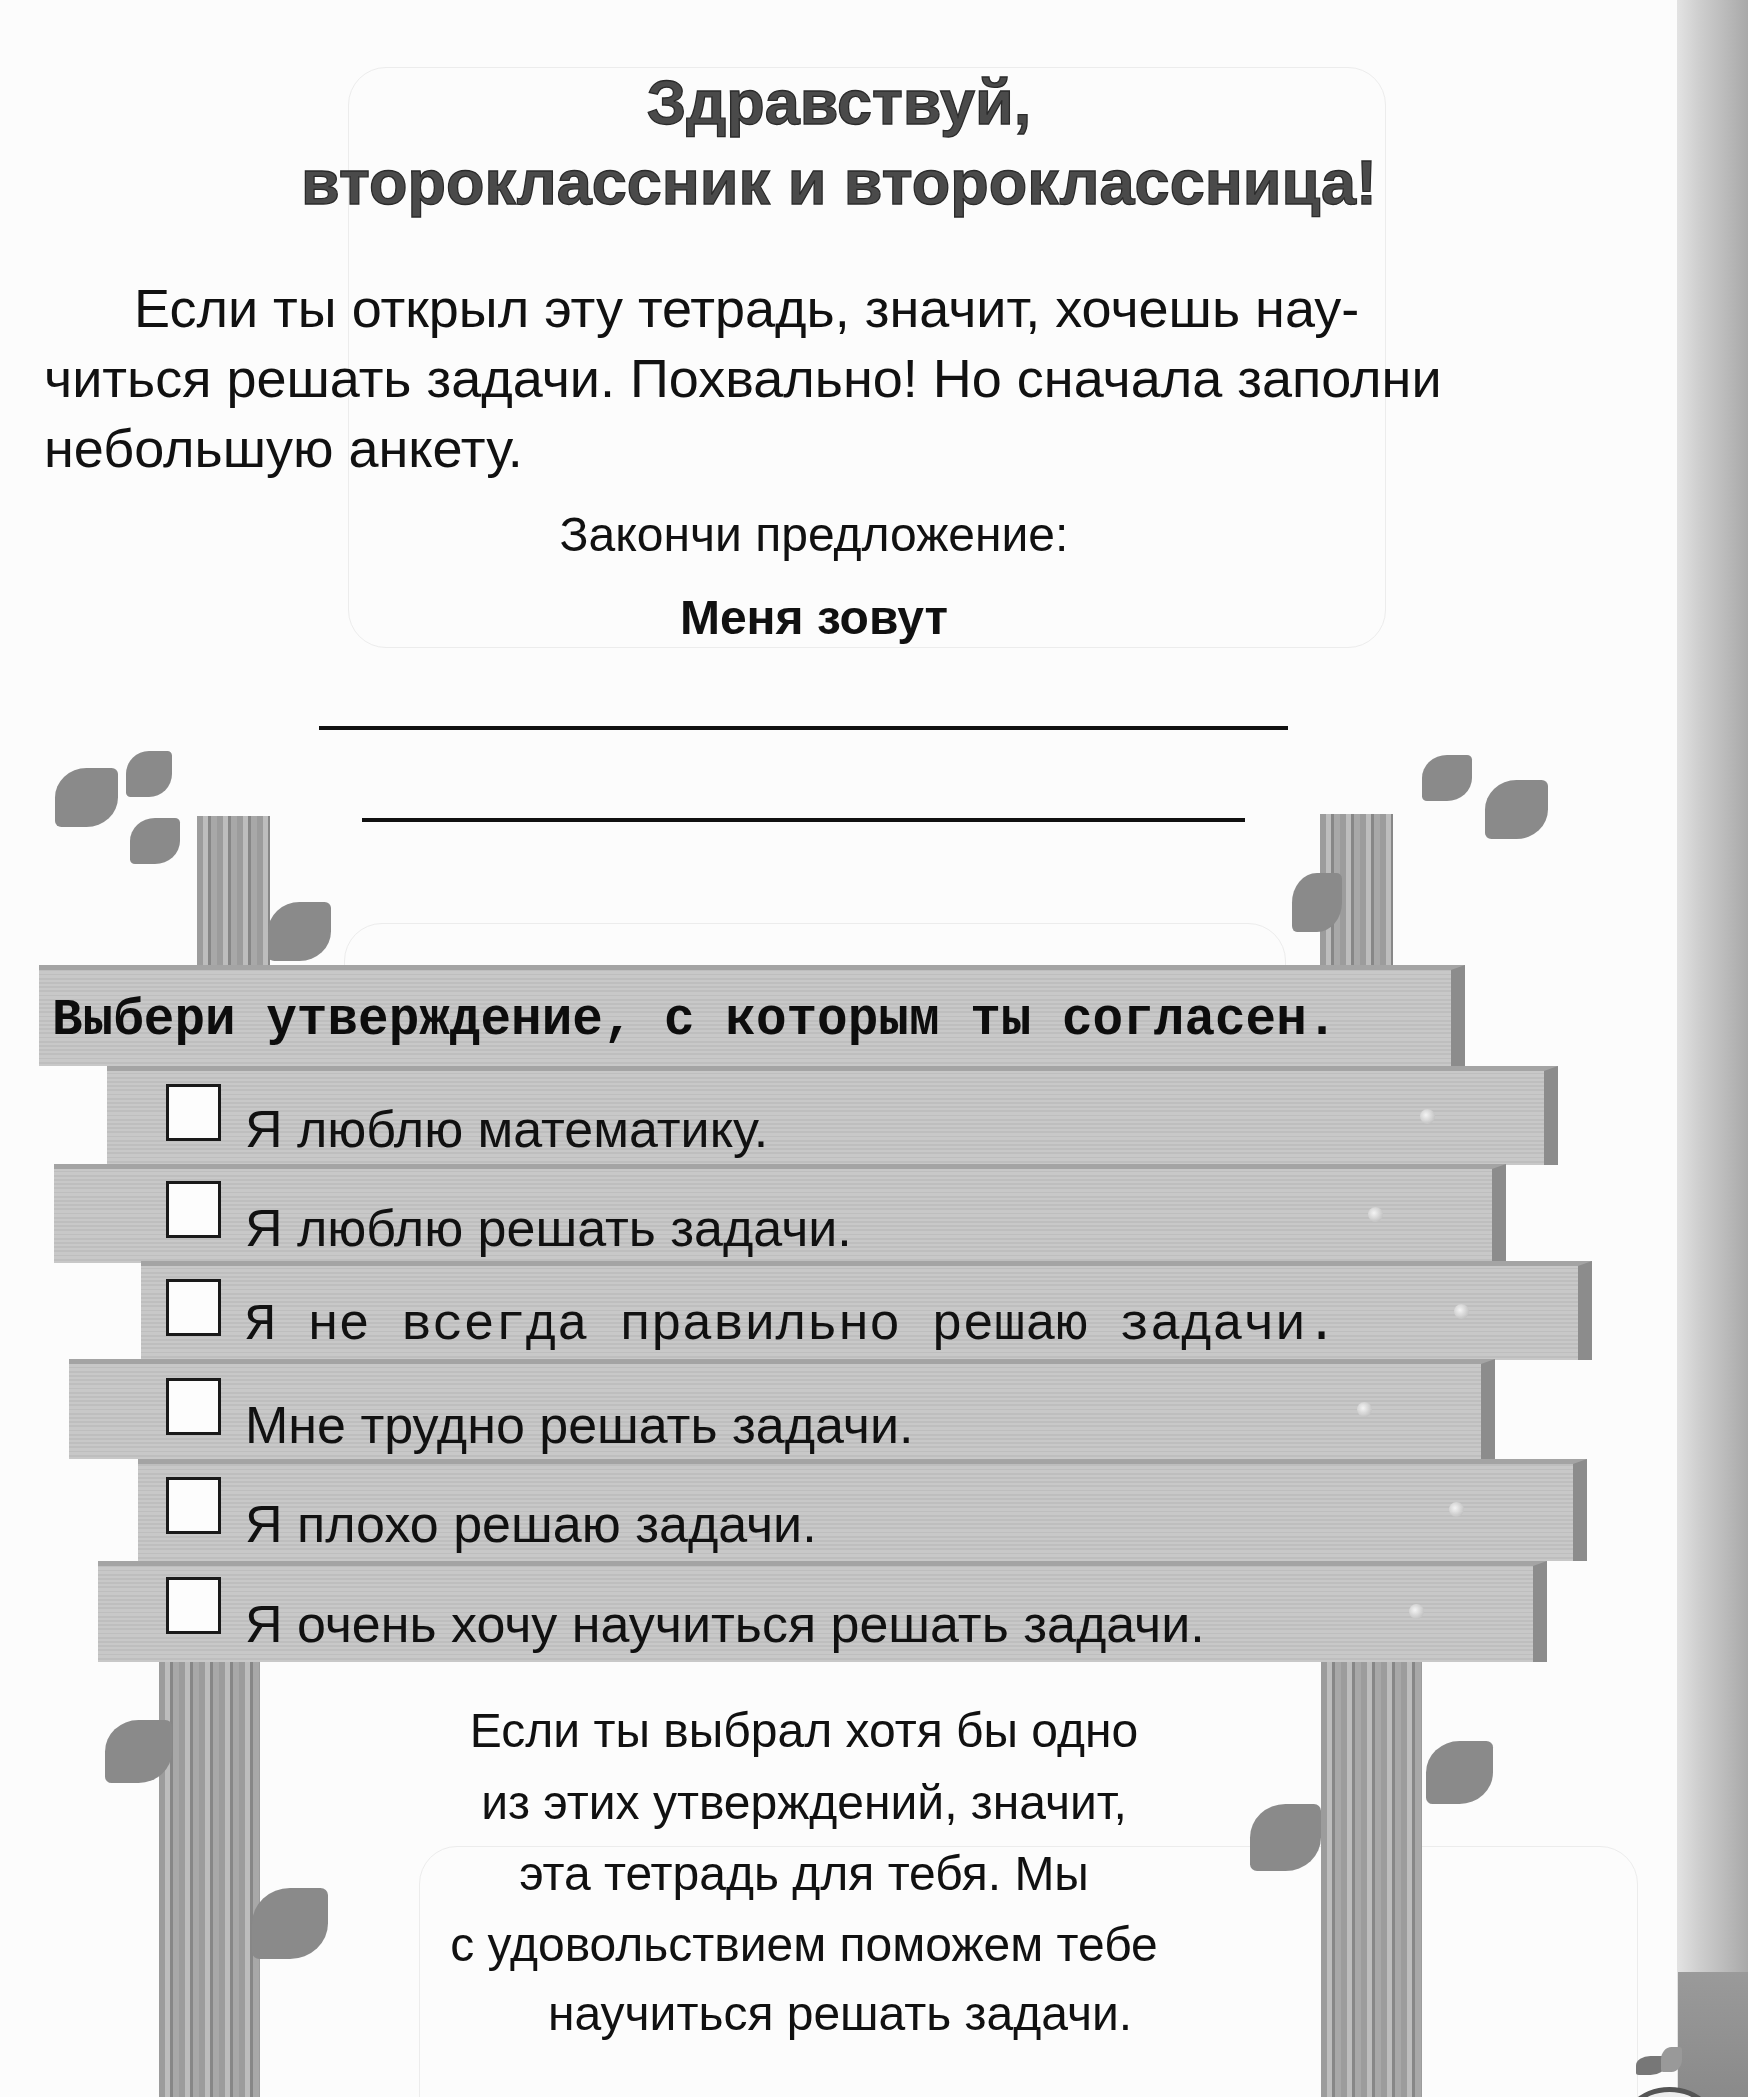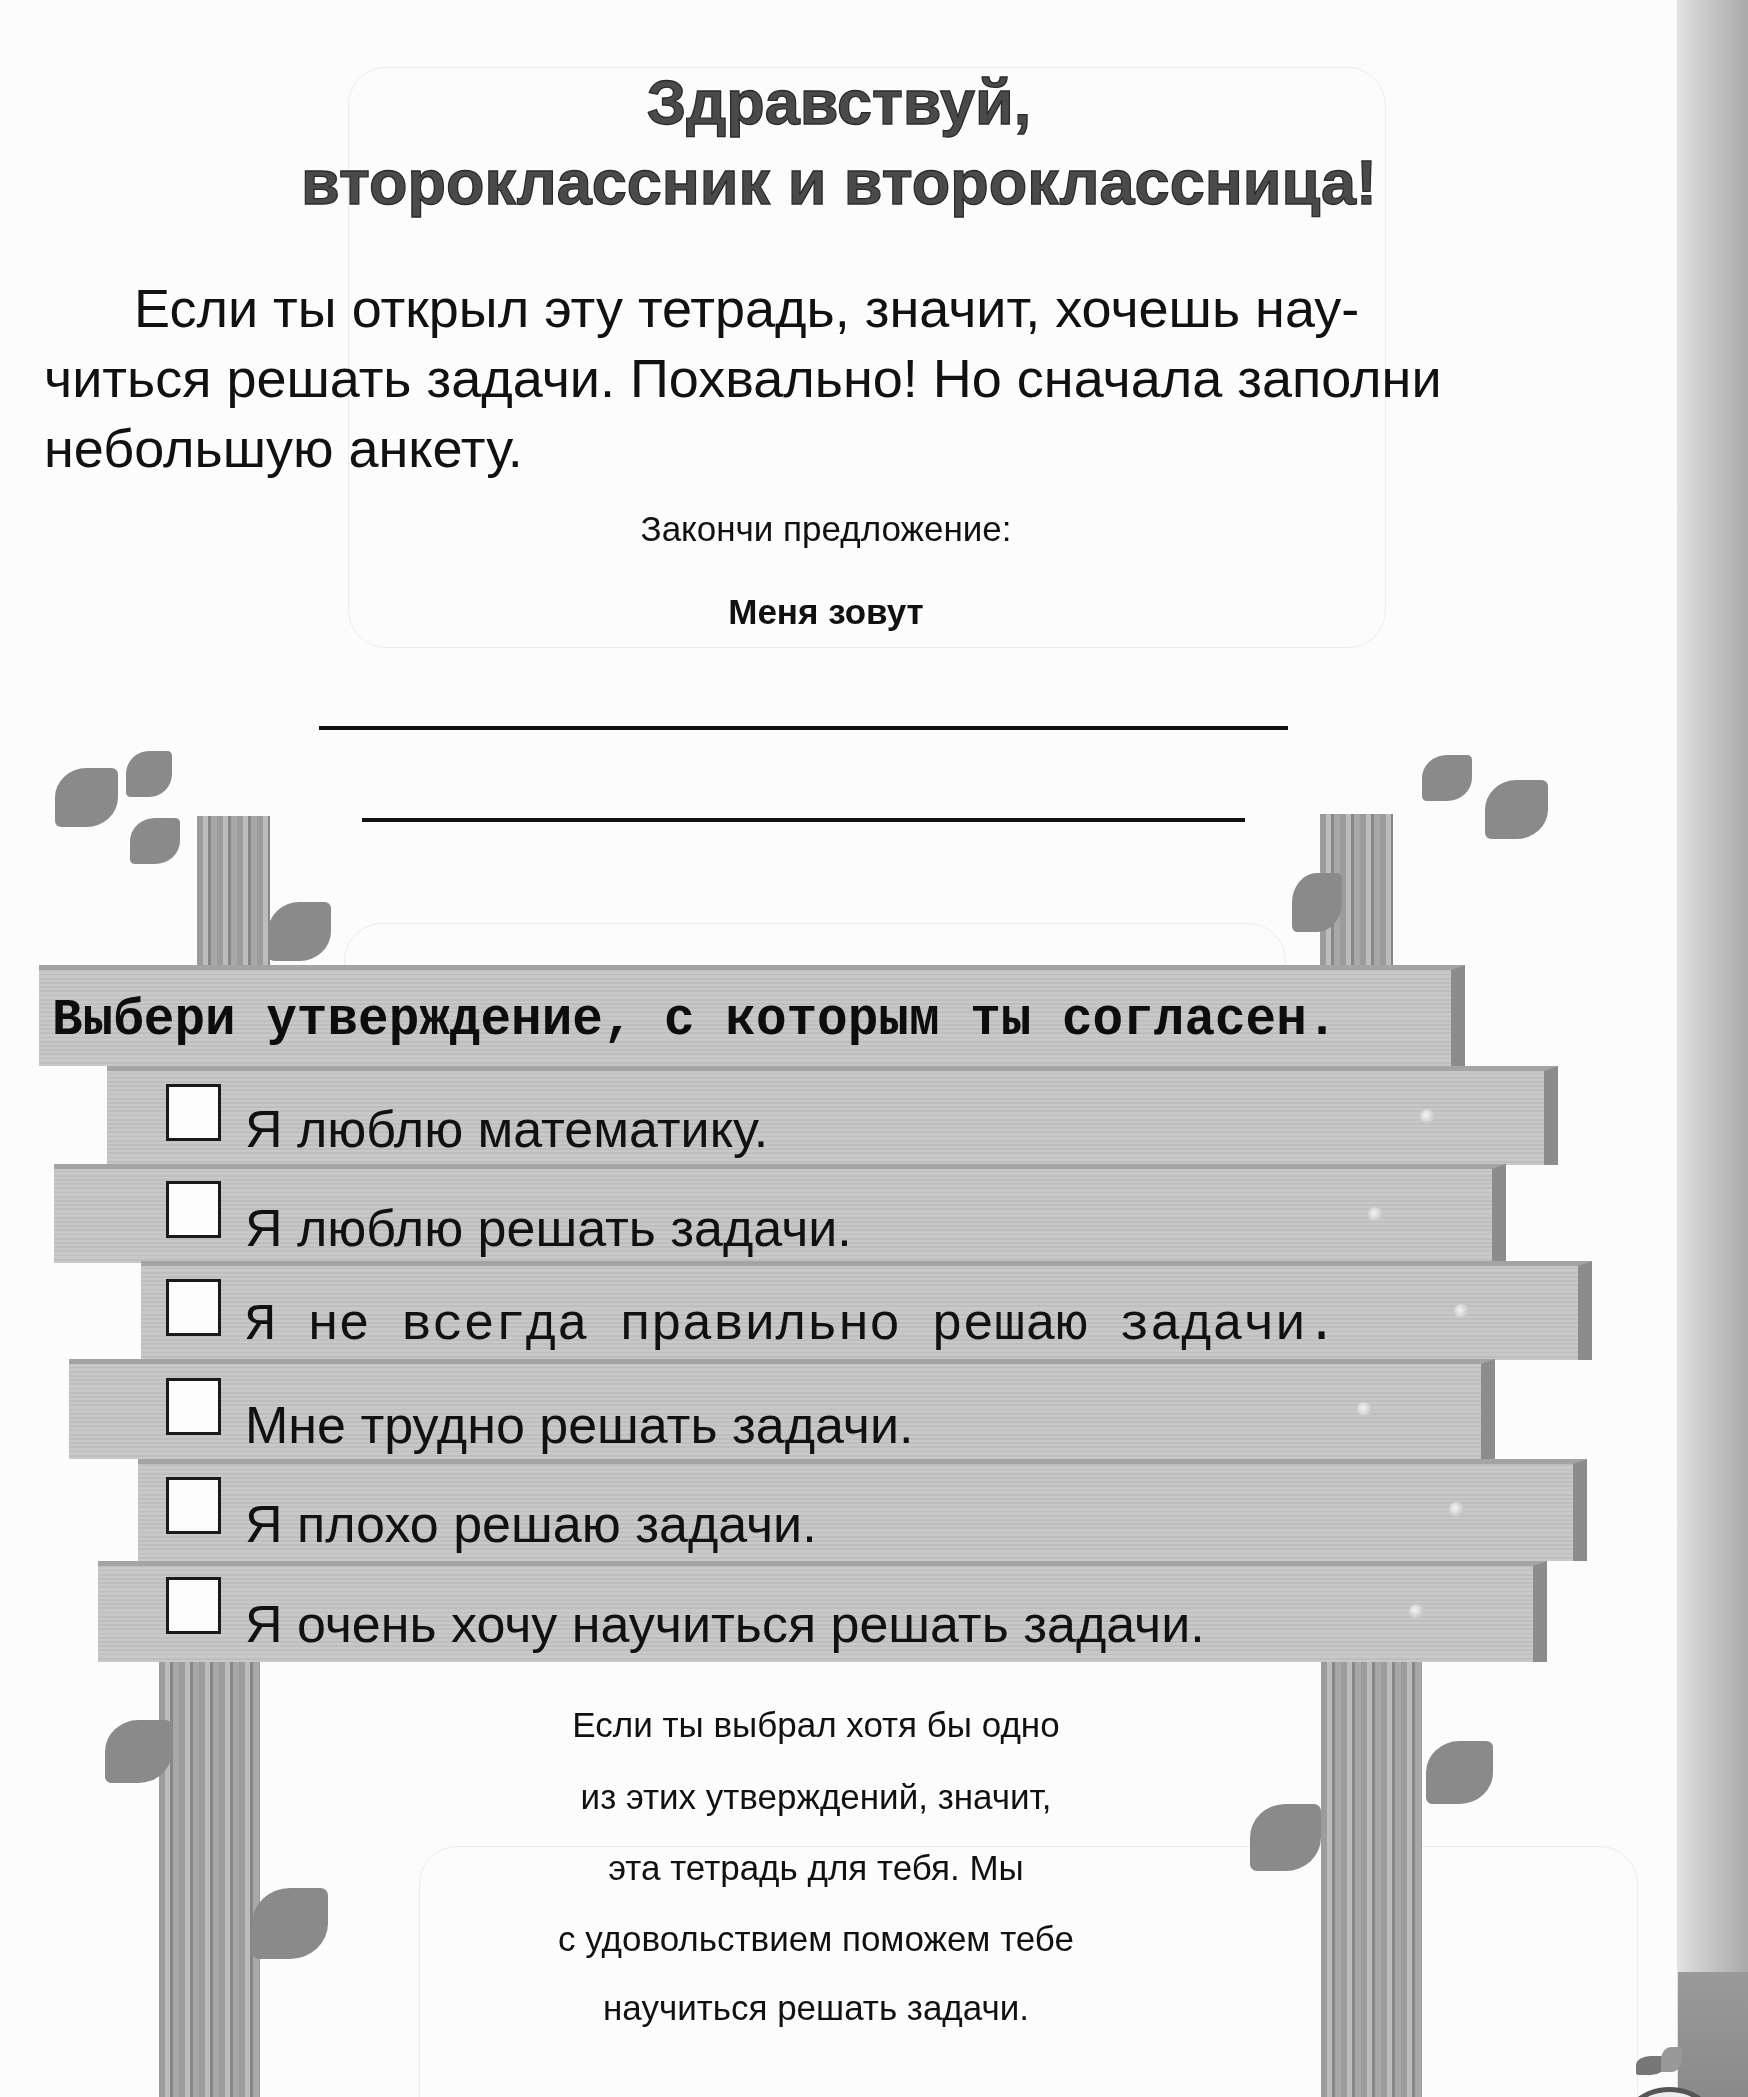--- a/index.html
+++ b/index.html
@@ -26,21 +26,21 @@
     position: absolute; left: 0; width: 1678px; text-align: center;
     font-weight: bold; color: #4a4a4a; font-size: 63px; line-height: 1;
     -webkit-text-stroke: 1.3px #2a2a2a;
   }
   .para {
     position: absolute; left: 44px; width: 1548px; font-size: 54px; line-height: 70px;
     text-align: justify; color: #111;
   }
   .para-line { display: block; white-space: nowrap; }
   .center-text {
-    position: absolute; left: 12px; width: 1636px; text-align: center; font-size: 35px; line-height: 1;
+    position: absolute; left: 0; width: 1636px; text-align: center; font-size: 48px; line-height: 1;
   }
   .answer-line { position: absolute; height: 3.8px; background: #111; }
   .post {
     position: absolute; width: 73px;
     background: repeating-linear-gradient(90deg, #9c9c9c 0 5.9px, #bdbdbd 5.9px 11px, #878787 11px 14.3px, #a8a8a8 14.3px 20px);
   }
   .leaf {
     position: absolute; background: #8a8a8a; border-radius: 50% 10% 50% 10%;
   }
   .board {
@@ -152,21 +152,21 @@
   <div class="checkbox" style="top:1477px;"></div>
   <div class="option-label" style="top:1498px;">Я плохо решаю задачи.</div>
 
   <div class="checkbox" style="top:1577px;"></div>
   <div class="option-label" style="top:1598px;">Я очень хочу научиться решать задачи.</div>
 
   <div class="center-text" style="top:1707px;width:1608px;">Если ты выбрал хотя бы одно</div>
   <div class="center-text" style="top:1779px;width:1608px;">из этих утверждений, значит,</div>
   <div class="center-text" style="top:1850px;width:1608px;">эта тетрадь для тебя. Мы</div>
   <div class="center-text" style="top:1921px;width:1608px;">с удовольствием поможем тебе</div>
-  <div class="center-text" style="top:1990px;width:1608px;">научиться решать задачи.</div>
+  <div class="center-text" style="top:1990px;width:1608px;padding-left:36px;">научиться решать задачи.</div>
 
   <div class="page-badge">
     
   </div>
   <div class="leaf" style="left:1636px;top:2056px;width:29px;height:19px;background:#777;"></div>
   <div class="leaf" style="left:1661px;top:2047px;width:21px;height:25px;background:#999;"></div>
 </div>
 
 
 </body></html>

